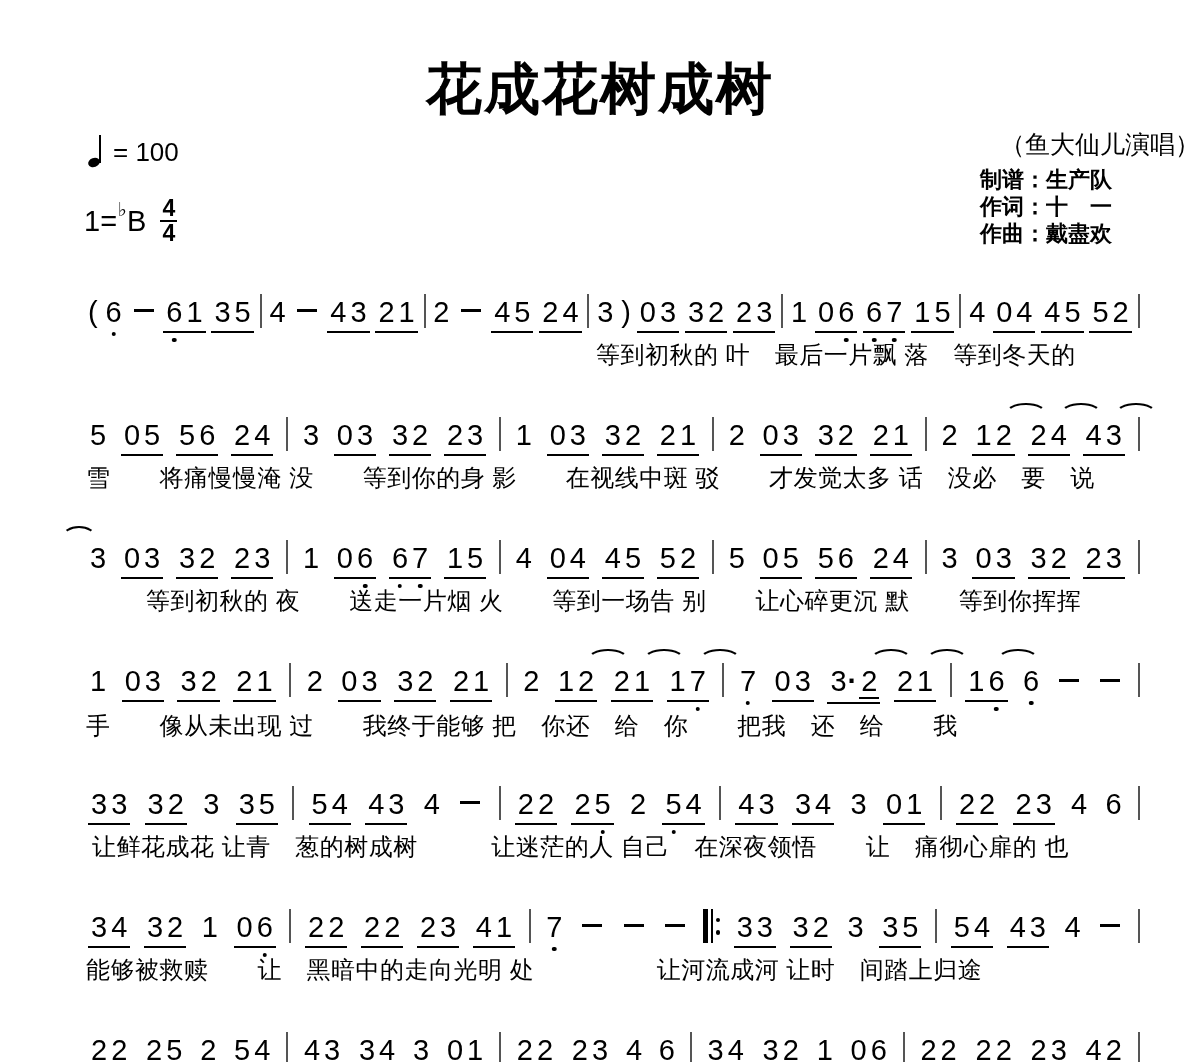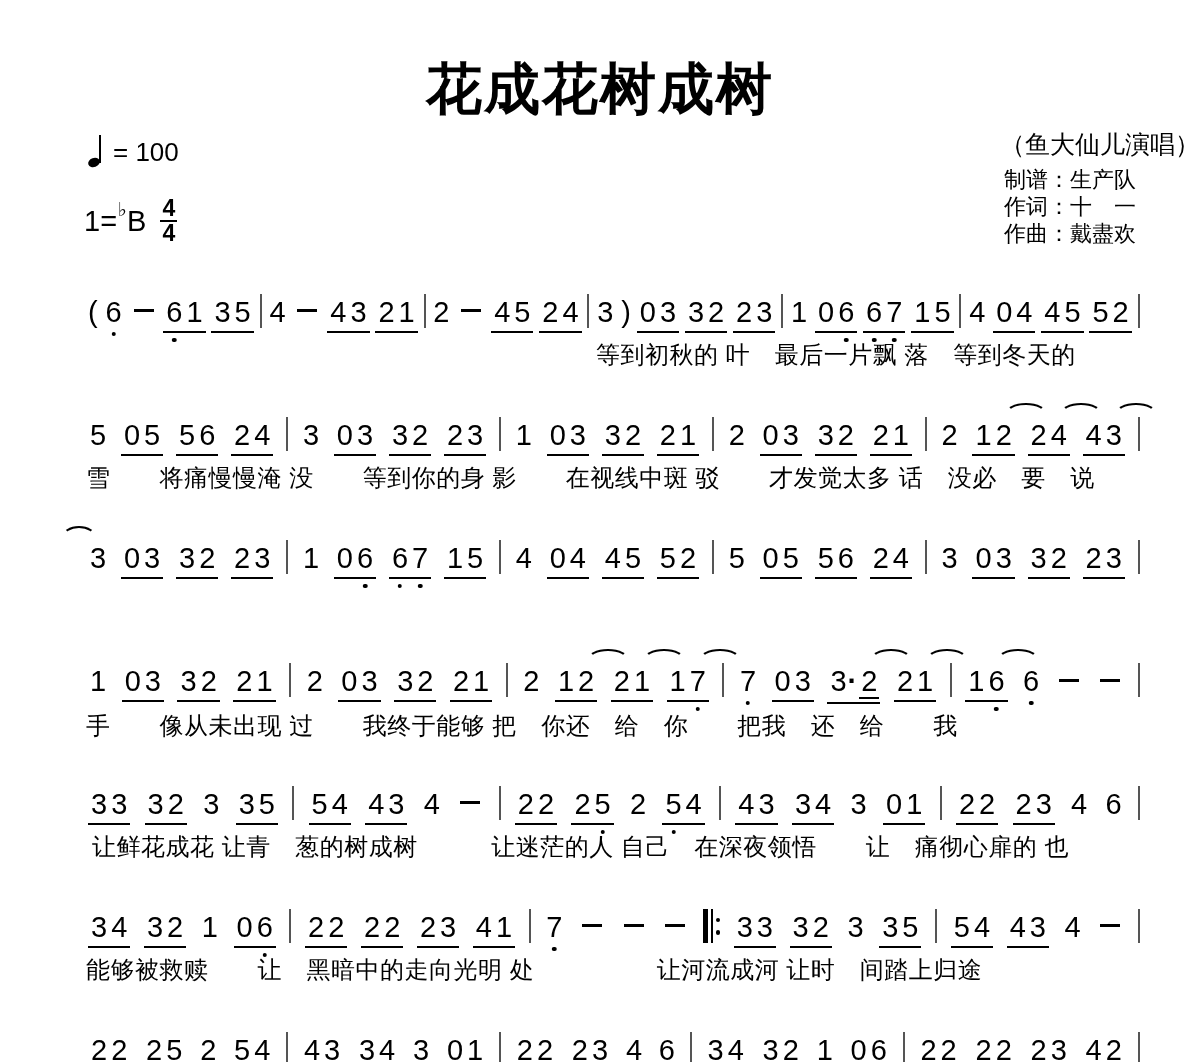--- a/index.html
+++ b/index.html
@@ -19,21 +19,21 @@
     text-align:right;font-size:25px;
   }
   .tempo{position:absolute;left:88px;top:136px;font-size:26px;display:flex;align-items:center;}
   .qnote{position:relative;display:inline-block;width:13px;height:32px;margin-right:12px;}
   .qnote::before{content:'';position:absolute;right:0;bottom:5px;width:2px;height:28px;background:#000;}
   .qnote::after{content:'';position:absolute;bottom:1px;left:0;width:12px;height:9px;background:#000;border-radius:50%;transform:rotate(-20deg);}
   .keysig{position:absolute;left:84px;top:198px;font-size:29px;display:flex;align-items:center;}
   .flat{font-size:19px;position:relative;top:-12px;margin-left:1px;}
   .frac{display:inline-flex;flex-direction:column;align-items:center;margin-left:14px;font-size:23px;line-height:21px;font-weight:bold;}
   .fbar{width:17px;height:2px;background:#000;margin:1px 0;}
-  .credits{position:absolute;right:64px;top:166px;font-size:22px;line-height:27px;}
+  .credits{position:absolute;right:88px;top:166px;font-size:22px;line-height:27px;font-weight:bold;}
   
   .score{padding:0 58px 0 86px;}
   .mline{height:123px;}
   .notes{display:flex;justify-content:space-between;align-items:baseline;padding-top:14px;white-space:nowrap;}
   .tok{margin:0 2px;}
   .grp{display:inline-block;white-space:nowrap;}
   .grp.beamed{border-bottom:2.5px solid #000;padding:0 1px 3px 1px;}
   .note{position:relative;display:inline-block;padding:0 2px;font-size:29px;line-height:32px;}
   .note.dbl{border-bottom:2.5px solid #000;}
   .low{position:absolute;left:50%;transform:translateX(-50%);bottom:-8px;width:4.5px;height:4.5px;border-radius:50%;background:#000;}
@@ -171,20 +171,21 @@
           <span class="grp tok beamed"><span class="note">0</span><span class="note">5</span></span>
           <span class="grp tok beamed"><span class="note">5</span><span class="note">6</span></span>
           <span class="grp tok beamed"><span class="note">2</span><span class="note">4</span></span>
           <span class="bar tok"></span>
           <span class="grp tok"><span class="note">3</span></span>
           <span class="grp tok beamed"><span class="note">0</span><span class="note">3</span></span>
           <span class="grp tok beamed"><span class="note">3</span><span class="note">2</span></span>
           <span class="grp tok beamed"><span class="note">2</span><span class="note">3</span></span>
           <span class="bar tok"></span>
         </div>
+        <div class="lyrics" style="padding-left: 60px;">等到初秋的 夜　　送走一片烟 火　　等到一场告 别　　让心碎更沉 默　　等到你挥挥</div>
       </div>
       <div class="mline">
         <div class="notes">
           <span class="grp tok"><span class="note">1</span></span>
           <span class="grp tok beamed"><span class="note">0</span><span class="note">3</span></span>
           <span class="grp tok beamed"><span class="note">3</span><span class="note">2</span></span>
           <span class="grp tok beamed"><span class="note">2</span><span class="note">1</span></span>
           <span class="bar tok"></span>
           <span class="grp tok"><span class="note">2</span></span>
           <span class="grp tok beamed"><span class="note">0</span><span class="note">3</span></span>

